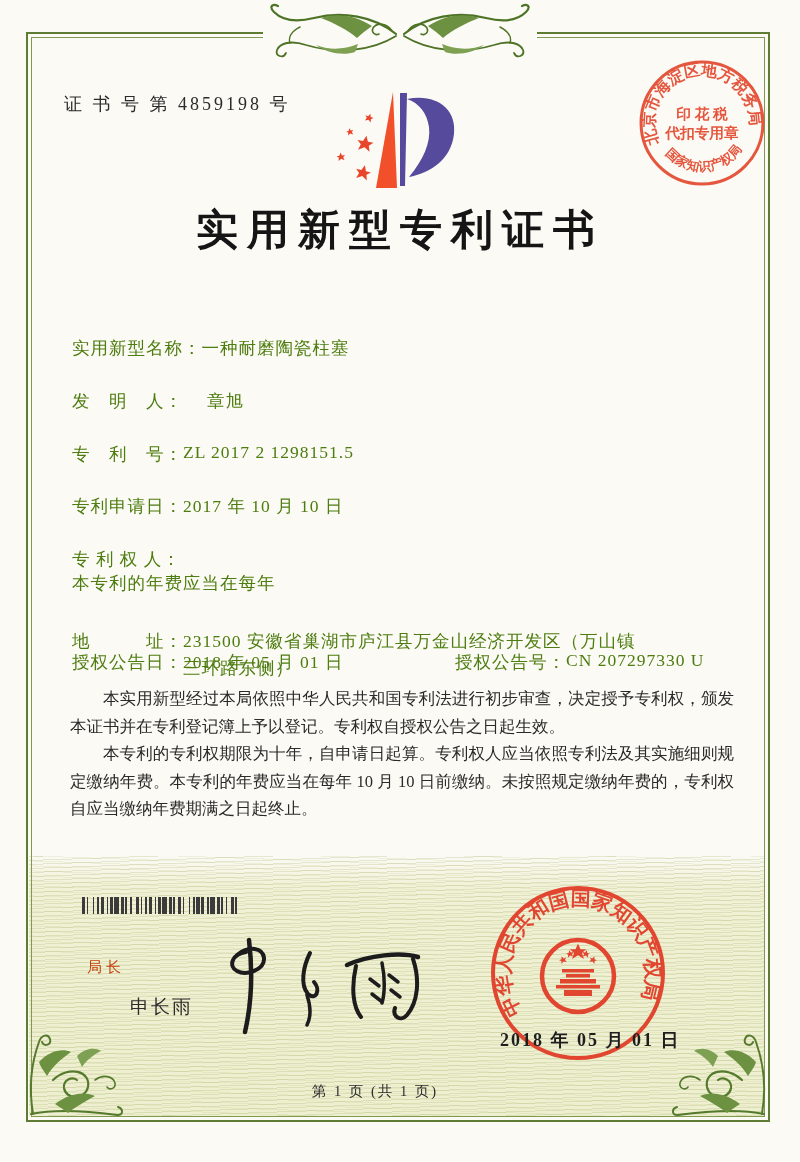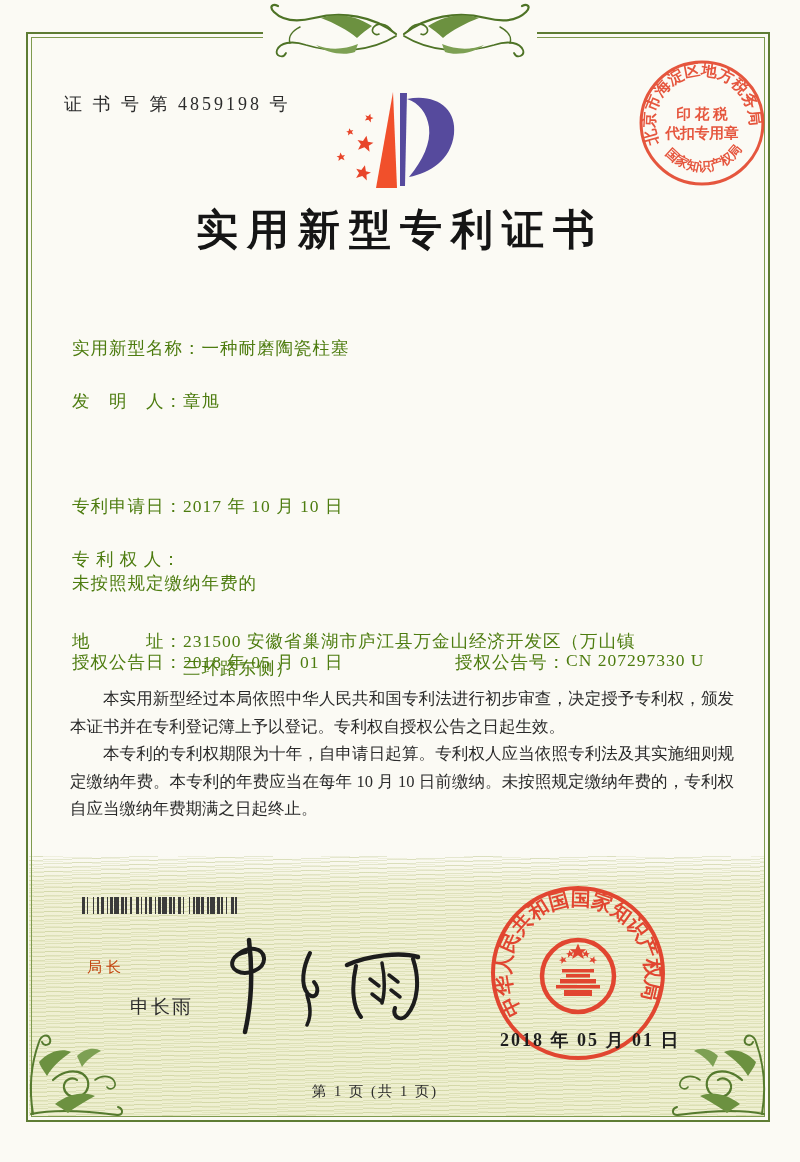--- a/index.html
+++ b/index.html
@@ -30,21 +30,21 @@
   .title{
     position:absolute;left:0;top:202px;width:800px;text-align:center;
     font-size:42px;font-weight:bold;letter-spacing:9px;color:#151515;
   }
   
   .frow{position:absolute;left:72px;display:flex;align-items:flex-start;
     font-size:17.5px;letter-spacing:1px;color:#4d7c0f;}
   .frow .lbl{white-space:pre;}
   .frow .val{white-space:pre-line;}
   .row-name{top:336px;}
-  .row-inventor{top:389px;}
+  .row-inventor{top:389px;gap:24px;}
   .row-patentno{top:442px;}
   .row-filing{top:494px;}
   .row-patentee{top:547px;flex-direction:column;}
   .row-address{top:584px;width:600px;line-height:27px;margin-top:44px;}
   .row-grant{top:650px;width:660px;}
   .grant2{position:absolute;left:383px;top:0;display:flex;}
   
   .body-text{
     position:absolute;left:70px;top:685px;width:664px;
     font-size:16.5px;line-height:27.5px;text-align:justify;color:#2a2a2a;
@@ -161,27 +161,31 @@
   <div class="title">实用新型专利证书</div>
 
   <div class="frow row-name">
     <span class="lbl">实用新型名称：</span>
     <span class="val">一种耐磨陶瓷柱塞</span>
   </div>
   <div class="frow row-inventor">
     <span class="lbl">发　明　人：</span>
     <span class="val">章旭</span>
   </div>
+  <div class="frow row-patentno">
+    <span class="lbl">专　利　号：</span>
+    <span class="val">ZL 2017 2 1298151.5</span>
+  </div>
   <div class="frow row-filing">
     <span class="lbl">专利申请日：</span>
     <span class="val">2017 年 10 月 10 日</span>
   </div>
   <div class="frow row-patentee">
     <span class="lbl">专 利 权 人：</span>
-    <span class="val">未按照规定缴纳年费的</span>
+    <span class="val">本专利的年费应当在每年</span>
   </div>
   <div class="frow row-address">
     <span class="lbl">地　　　址：</span>
     <span class="val">231500 安徽省巢湖市庐江县万金山经济开发区（万山镇
 三环路东侧）</span>
   </div>
   <div class="frow row-grant">
     <span class="lbl">授权公告日：</span>
     <span class="val">2018 年 05 月 01 日</span>
     <span class="grant2">

